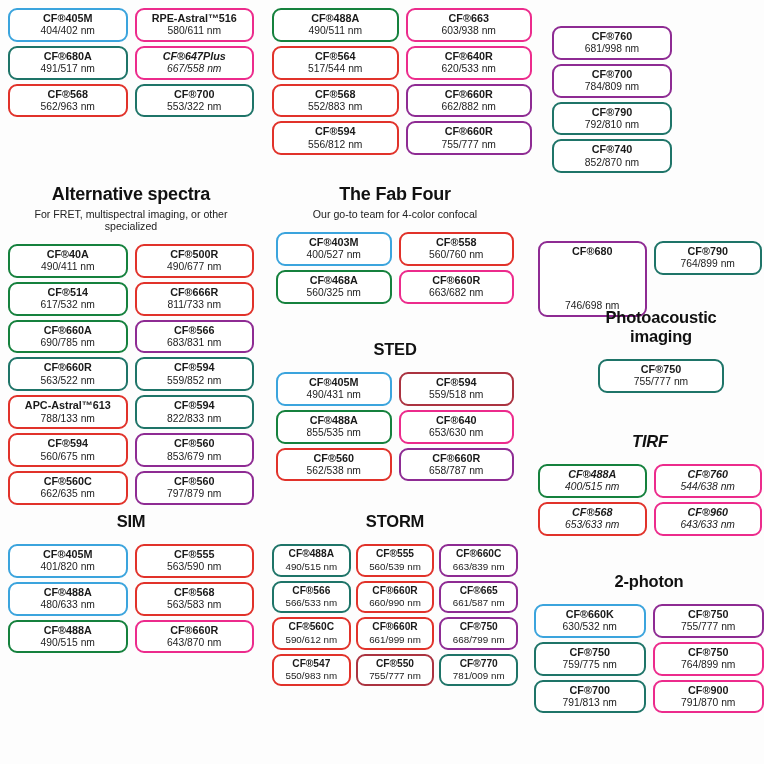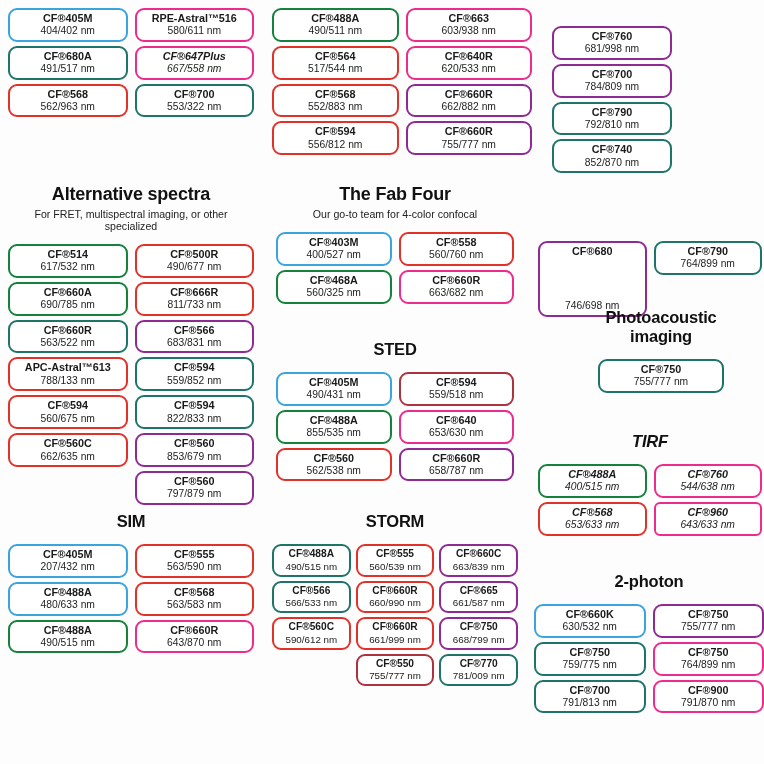--- a/index.html
+++ b/index.html
@@ -133,20 +133,24 @@
         </div>
       </div>
   </div>
 
   <div class="sec" style="left:8px; top:184px; width:246px;">
     <h2 class="sec-title">Alternative spectra</h2>
     <p class="sec-sub">For FRET, multispectral imaging, or other specialized</p>
     <div class="cols">
         <div class="pill-col">
           <div class="pill" style="border-color: rgb(21, 129, 61);">
+            <div class="pill-name">CF®40A</div>
+            <div class="pill-value">490/411 nm</div>
+          </div>
+          <div class="pill" style="border-color: rgb(21, 129, 61);">
             <div class="pill-name">CF®514</div>
             <div class="pill-value">617/532 nm</div>
           </div>
           <div class="pill" style="border-color: rgb(21, 129, 61);">
             <div class="pill-name">CF®660A</div>
             <div class="pill-value">690/785 nm</div>
           </div>
           <div class="pill" style="border-color: rgb(30, 116, 104);">
             <div class="pill-name">CF®660R</div>
             <div class="pill-value">563/522 nm</div>
@@ -301,36 +305,36 @@
           <div class="pill" style="border-color: rgb(225, 50, 42);">
             <div class="pill-name">CF®568</div>
             <div class="pill-value">653/633 nm</div>
           </div>
         </div>
         <div class="pill-col">
           <div class="pill" style="border-color: rgb(236, 43, 140);">
             <div class="pill-name">CF®760</div>
             <div class="pill-value">544/638 nm</div>
           </div>
-          <div class="pill" style="border-color: rgb(236, 43, 140); border-radius: 6px;">
+          <div class="pill" style="border-color: rgb(236, 43, 140);">
             <div class="pill-name">CF®960</div>
             <div class="pill-value">643/633 nm</div>
           </div>
         </div>
       </div>
   </div>
 
   <div class="sec" style="left:8px; top:512px; width:246px;">
     <h2 class="sec-title small">SIM</h2>
     <div class="spacer"></div>
     <div class="cols">
         <div class="pill-col">
           <div class="pill" style="border-color: rgb(59, 164, 221);">
             <div class="pill-name">CF®405M</div>
-            <div class="pill-value">207/432 nm</div>
+            <div class="pill-value">401/820 nm</div>
           </div>
           <div class="pill" style="border-color: rgb(59, 164, 221);">
             <div class="pill-name">CF®488A</div>
             <div class="pill-value">480/633 nm</div>
           </div>
           <div class="pill" style="border-color: rgb(21, 129, 61);">
             <div class="pill-name">CF®488A</div>
             <div class="pill-value">490/515 nm</div>
           </div>
         </div>
@@ -360,20 +364,24 @@
             <div class="pill-name">CF®488A</div>
             <div class="pill-value">490/515 nm</div>
           </div>
           <div class="pill" style="border-color: rgb(30, 116, 104);">
             <div class="pill-name">CF®566</div>
             <div class="pill-value">566/533 nm</div>
           </div>
           <div class="pill" style="border-color: rgb(225, 50, 42);">
             <div class="pill-name">CF®560C</div>
             <div class="pill-value">590/612 nm</div>
+          </div>
+          <div class="pill" style="border-color: rgb(225, 50, 42);">
+            <div class="pill-name">CF®547</div>
+            <div class="pill-value">550/983 nm</div>
           </div>
         </div>
         <div class="pill-col">
           <div class="pill" style="border-color: rgb(225, 50, 42);">
             <div class="pill-name">CF®555</div>
             <div class="pill-value">560/539 nm</div>
           </div>
           <div class="pill" style="border-color: rgb(225, 50, 42);">
             <div class="pill-name">CF®660R</div>
             <div class="pill-value">660/990 nm</div>

